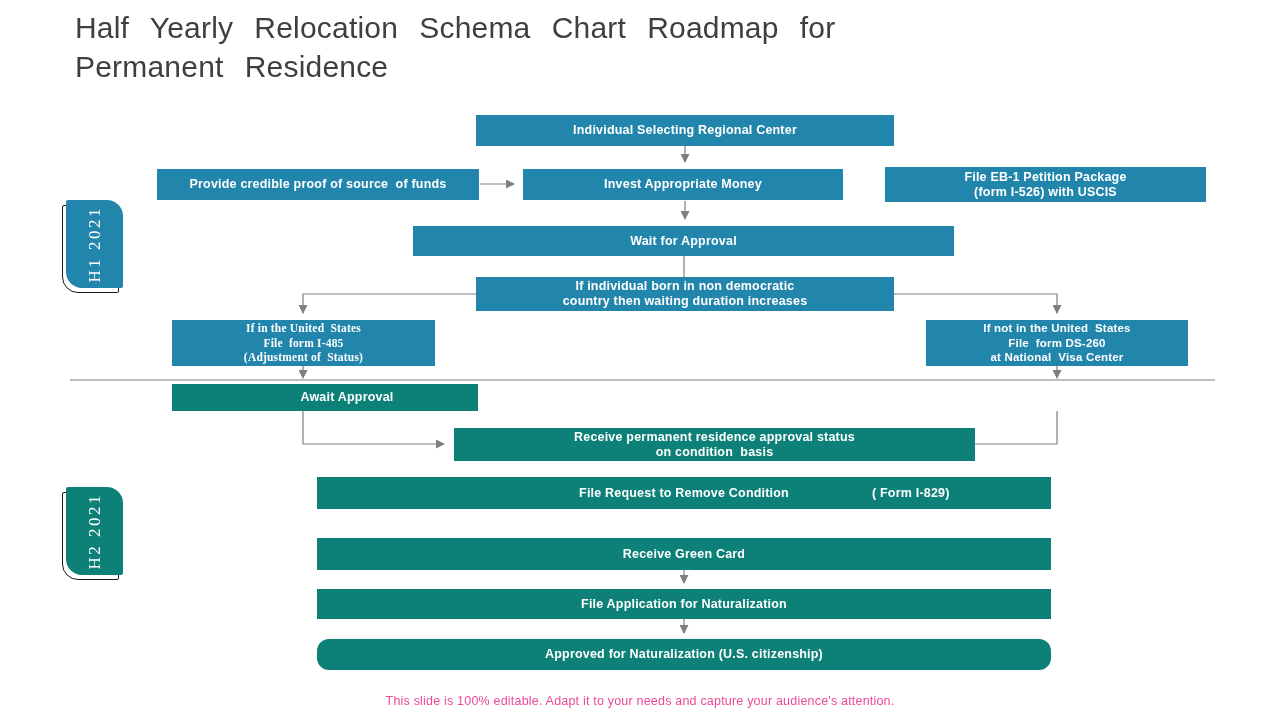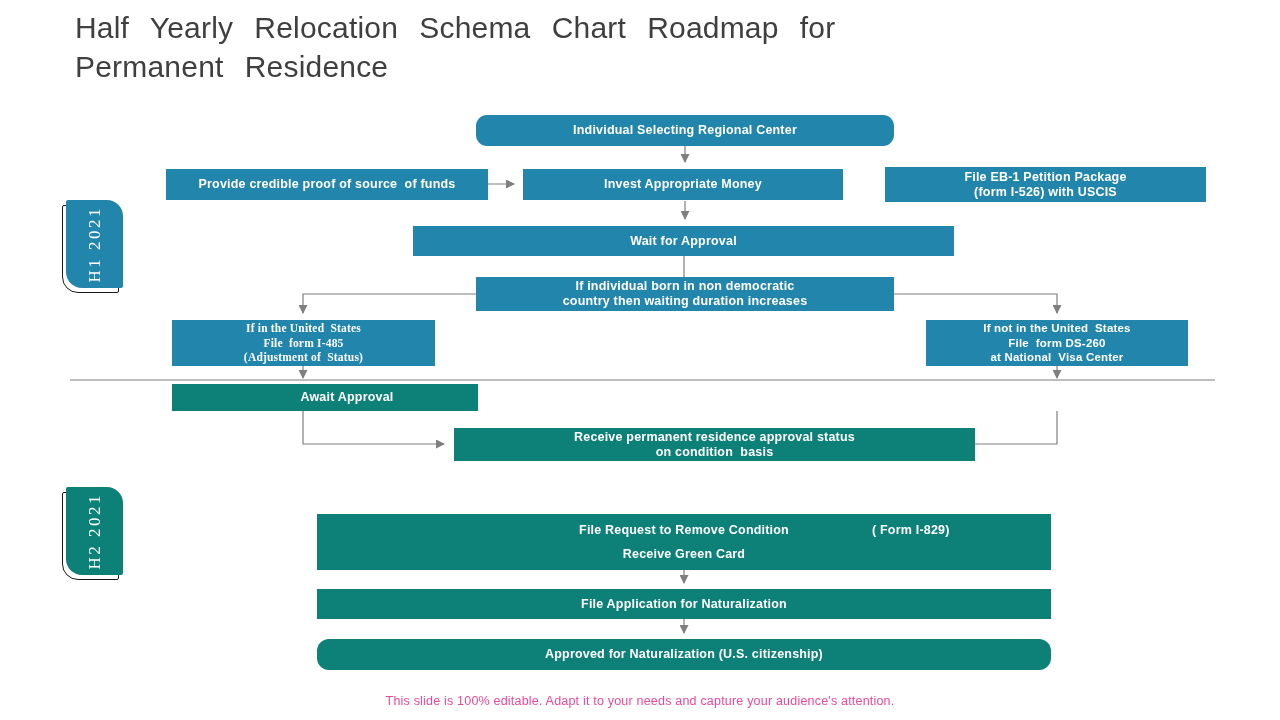--- a/index.html
+++ b/index.html
@@ -82,24 +82,24 @@
       <span class="badge-text">H1 2021</span>
     </div>
   </div>
   <div class="badge" style="left:66px; top:487px;">
     <div class="badge-outline"></div>
     <div class="badge-fill teal">
       <span class="badge-text">H2 2021</span>
     </div>
   </div>
 
-  <div class="box blue" style="left:476px; top:115px; width:418px; height:31px;border-radius:11px;">
+  <div class="box blue" style="left:476px; top:115px; width:418px; height:31px;">
     <span class="ln">Individual Selecting Regional Center</span>
   </div>
-  <div class="box blue" style="left:157px; top:169px; width:322px; height:31px;margin-left:9px;">
+  <div class="box blue" style="left:157px; top:169px; width:322px; height:31px;">
     <span class="ln">Provide credible proof of source  of funds</span>
   </div>
   <div class="box blue" style="left:523px; top:169px; width:320px; height:31px;">
     <span class="ln">Invest Appropriate Money</span>
   </div>
   <div class="box blue" style="left:885px; top:167px; width:321px; height:35px;">
     <span class="ln">File EB-1 Petition Package</span>
     <span class="ln">(form I-526) with USCIS</span>
   </div>
   <div class="box blue" style="left:413px; top:226px; width:541px; height:30px;">
@@ -120,21 +120,21 @@
     <span class="ln">at National  Visa Center</span>
   </div>
 
   <div class="box teal" style="left:172px; top:384px; width:306px; height:27px;padding-left:44px;">
     <span class="ln">Await Approval</span>
   </div>
   <div class="box teal" style="left:454px; top:428px; width:521px; height:33px;">
     <span class="ln">Receive permanent residence approval status</span>
     <span class="ln">on condition  basis</span>
   </div>
-  <div class="box teal" style="left:317px; top:477px; width:734px; height:32px;margin-top:37px;">
+  <div class="box teal" style="left:317px; top:477px; width:734px; height:32px;">
     <span class="ln">File Request to Remove Condition</span>
     <span class="ln form-suffix">( Form I-829)</span>
   </div>
   <div class="box teal" style="left:317px; top:538px; width:734px; height:32px;">
     <span class="ln">Receive Green Card</span>
   </div>
   <div class="box teal" style="left:317px; top:589px; width:734px; height:30px;">
     <span class="ln">File Application for Naturalization</span>
   </div>
   <div class="box teal" style="left:317px; top:639px; width:734px; height:31px;border-radius:12px;">

